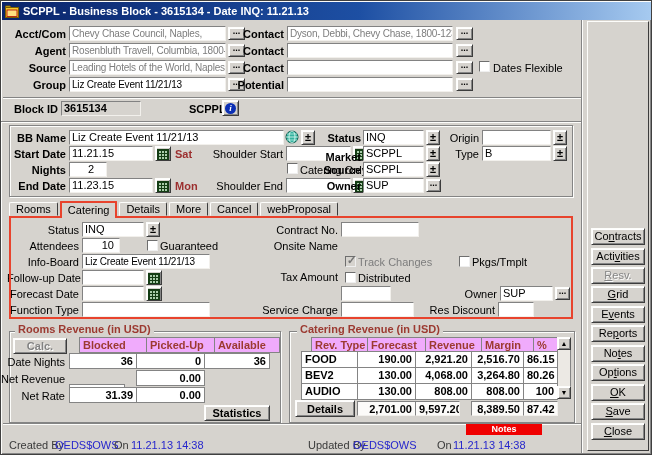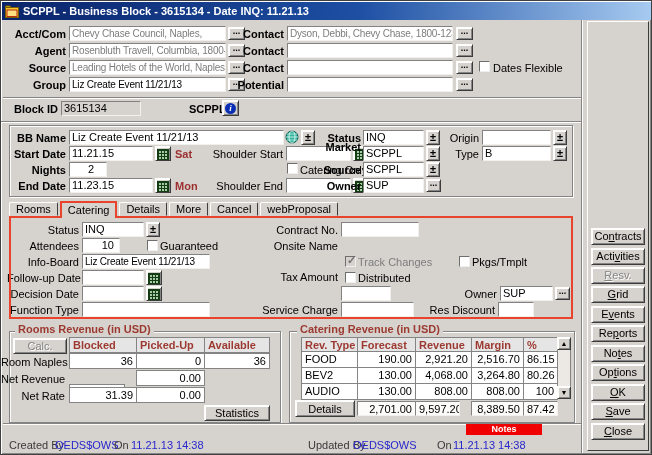--- a/index.html
+++ b/index.html
@@ -20,21 +20,21 @@
   .titlebar svg { margin-right: 4px; }
   .lbl { position: absolute; text-align: right; white-space: nowrap; height: 13px; }
   .lbl.b { font-weight: bold; }
   .lbl.left { text-align: left; }
   .fld {
     position: absolute; height: 15px; line-height: 13px; background: #fff;
     border: 1px solid; border-color: #828282 #f2f0ec #f2f0ec #828282;
     padding: 0 2px; white-space: nowrap; overflow: hidden;
   }
   .fld.dis { color: #7d7d7d; }
-  .fld.graybg { background: #d6d3ce; }
+  .fld.graybg { background: #d6d3ce; font-weight: bold; }
   .fld.num { text-align: right; }
   .fld.tight { font-size: 10px; letter-spacing: -0.2px; }
   .mini, .sbtn, .pushbtn {
     position: absolute; background: #d6d3ce; text-align: center; cursor: default;
     border: 1px solid; border-color: #fdfdfb #3c3c3c #3c3c3c #fdfdfb;
     box-shadow: inset 1px 1px 0 #fff, inset -1px -1px 0 #868686;
   }
   .dots { width: 17px; height: 13px; }
   .dots::after { content: "..."; display: block; font-weight: bold; font-size: 9px; line-height: 7px; }
   .drop { width: 14px; height: 15px; }
@@ -75,29 +75,29 @@
   .tabbar { position: absolute; left: 8px; top: 200px; height: 15px; display: flex; align-items: flex-end; z-index: 4; }
   .tab {
     height: 14px; line-height: 13px; padding: 0 6px; background: #d6d3ce;
     border: 1px solid; border-color: #fdfdfb #3c3c3c #d6d3ce #fdfdfb;
     border-radius: 2px 2px 0 0; margin-right: 2px; white-space: nowrap;
   }
   .tab.active {
     height: 17px; margin-bottom: -2px; line-height: 14px; z-index: 5; position: relative;
     border: 2px solid #e8432d; border-bottom: none; border-radius: 1px 1px 0 0;
   }
-  .cell, .hcell, .sumcell { position: absolute; padding: 0 3px; line-height: 14px; white-space: nowrap; overflow: hidden; }
+  .cell, .hcell, .sumcell { position: absolute; padding: 0 3px; line-height: 14px; white-space: nowrap; overflow: hidden; font-weight: bold; }
   .cell { background: #fff; border: 1px solid #848484; }
   .cell.num { text-align: right; }
-  .hcell { background: #e5e5e5; border: 1px solid #848484; color: #9c3a31; font-weight: bold; }
+  .hcell { background: #f0abfc; border: 1px solid #848484; color: #9c3a31; font-weight: bold; margin-left: 10px; }
   .sumcell {
     background: #fcfbf9; text-align: right;
     border: 1px solid; border-color: #828282 #f2f0ec #f2f0ec #828282;
   }
-  .pushbtn { line-height: 14px; }
+  .pushbtn { line-height: 14px; font-weight: bold; }
   .pushbtn.dis { color: #828282; text-shadow: 1px 1px 0 #fff; }
   .sbtn { left: 590px; width: 54px; height: 17px; line-height: 15px; }
   .sbtn.dis { color: #868686; text-shadow: 1px 1px 0 #fff; }
   .dow { position: absolute; color: #9c2f2f; font-weight: bold; white-space: nowrap; }
   .panel {
     position: absolute; left: 586px; top: 20px; width: 62px; height: 430px;
     border: 1px solid; border-color: #fdfdfb #3c3c3c #3c3c3c #fdfdfb; background: #d6d3ce;
   }
   .notesbadge {
     position: absolute; left: 465px; top: 423px; width: 76px; height: 11px; z-index: 6;
@@ -194,21 +194,21 @@
   <div class="mini drop" style="left:552px;top:129px"></div>
 
   <div class="lbl b" style="left:6px;top:147px;width:59px">Start Date</div>
   <div class="fld" style="left:68px;top:145px;width:84px">11.21.15</div>
   <div class="mini cal" style="left:154px;top:145px"></div>
   <div class="dow" style="left:174px;top:147px">Sat</div>
   <div class="lbl" style="left:210px;top:147px;width:72px">Shoulder Start</div>
   <div class="fld" style="left:285px;top:145px;width:65px"></div>
   <div class="mini cal" style="left:352px;top:145px"></div>
 
-  <div class="lbl b" style="left:318px;top:140px;width:42px">Market</div>
+  <div class="lbl b" style="left:318px;top:150px;width:42px">Market</div>
   <div class="fld" style="left:362px;top:145px;width:61px">SCPPL</div>
   <div class="mini drop" style="left:425px;top:145px"></div>
 
   <div class="lbl" style="left:438px;top:147px;width:40px">Type</div>
   <div class="fld" style="left:481px;top:145px;width:69px">B</div>
   <div class="mini drop" style="left:552px;top:145px"></div>
 
   <div class="lbl b" style="left:6px;top:163px;width:59px">Nights</div>
   <div class="fld num" style="left:68px;top:161px;width:38px;padding-right:12px">2</div>
   <span class="cb" style="left:286px;top:162px"></span>
@@ -263,21 +263,21 @@
   <span class="cb" style="left:458px;top:255px"></span>
   <div class="lbl left" style="left:471px;top:255px;width:64px">Pkgs/Tmplt</div>
 
   <div class="lbl" style="left:6px;top:271px;width:72px">Follow-up Date</div>
   <div class="fld" style="left:81px;top:269px;width:62px"></div>
   <div class="mini cal" style="left:145px;top:269px"></div>
 
   <span class="cb" style="left:344px;top:271px"></span>
   <div class="lbl left" style="left:357px;top:271px;width:64px">Distributed</div>
 
-  <div class="lbl" style="left:6px;top:287px;width:72px">Decision Date</div>
+  <div class="lbl" style="left:6px;top:287px;width:72px">Forecast Date</div>
   <div class="fld" style="left:81px;top:285px;width:62px"></div>
   <div class="mini cal" style="left:145px;top:285px"></div>
 
   <div class="lbl" style="left:240px;top:270px;width:97px">Tax Amount</div>
   <div class="fld" style="left:340px;top:285px;width:50px"></div>
   <div class="lbl" style="left:440px;top:287px;width:56px">Owner</div>
   <div class="fld" style="left:499px;top:285px;width:53px">SUP</div>
   <div class="mini dots" style="left:554px;top:286px;width:15px"></div>
 
   <div class="lbl" style="left:6px;top:303px;width:72px">Function Type</div>
@@ -289,21 +289,21 @@
   <div class="fld" style="left:497px;top:301px;width:36px"></div>
 
   <div class="groupbox" style="left:8px;top:330px;width:272px;height:92px"></div>
   <div class="grouptitle" style="left:14px;top:323px">Rooms Revenue (in  USD)</div>
   <div class="pushbtn dis" style="left:12px;top:337px;width:54px;height:16px">Calc.</div>
 
   <div class="hcell" style="left:68px;top:336px;width:68px;height:16px">Blocked</div>
   <div class="hcell" style="left:135px;top:336px;width:69px;height:16px">Picked-Up</div>
   <div class="hcell" style="left:203px;top:336px;width:66px;height:16px">Available</div>
 
-  <div class="lbl" style="left:0px;top:355px;width:64px">Room Naples</div>
+  <div class="lbl" style="left:0px;top:355px;width:64px">Date Nights</div>
   <div class="cell num" style="left:68px;top:352px;width:68px;height:16px">36</div>
   <div class="cell num" style="left:135px;top:352px;width:69px;height:16px">0</div>
   <div class="cell num" style="left:203px;top:352px;width:66px;height:16px">36</div>
 
   <div class="lbl" style="left:0px;top:372px;width:64px">Net Revenue</div>
   <div class="cell num" style="left:68px;top:383px;width:56px;height:16px">1,130.00</div>
   <div class="cell num" style="left:135px;top:369px;width:69px;height:16px">0.00</div>
 
   <div class="lbl" style="left:0px;top:389px;width:64px">Net Rate</div>
   <div class="cell num" style="left:68px;top:386px;width:68px;height:16px">31.39</div>

